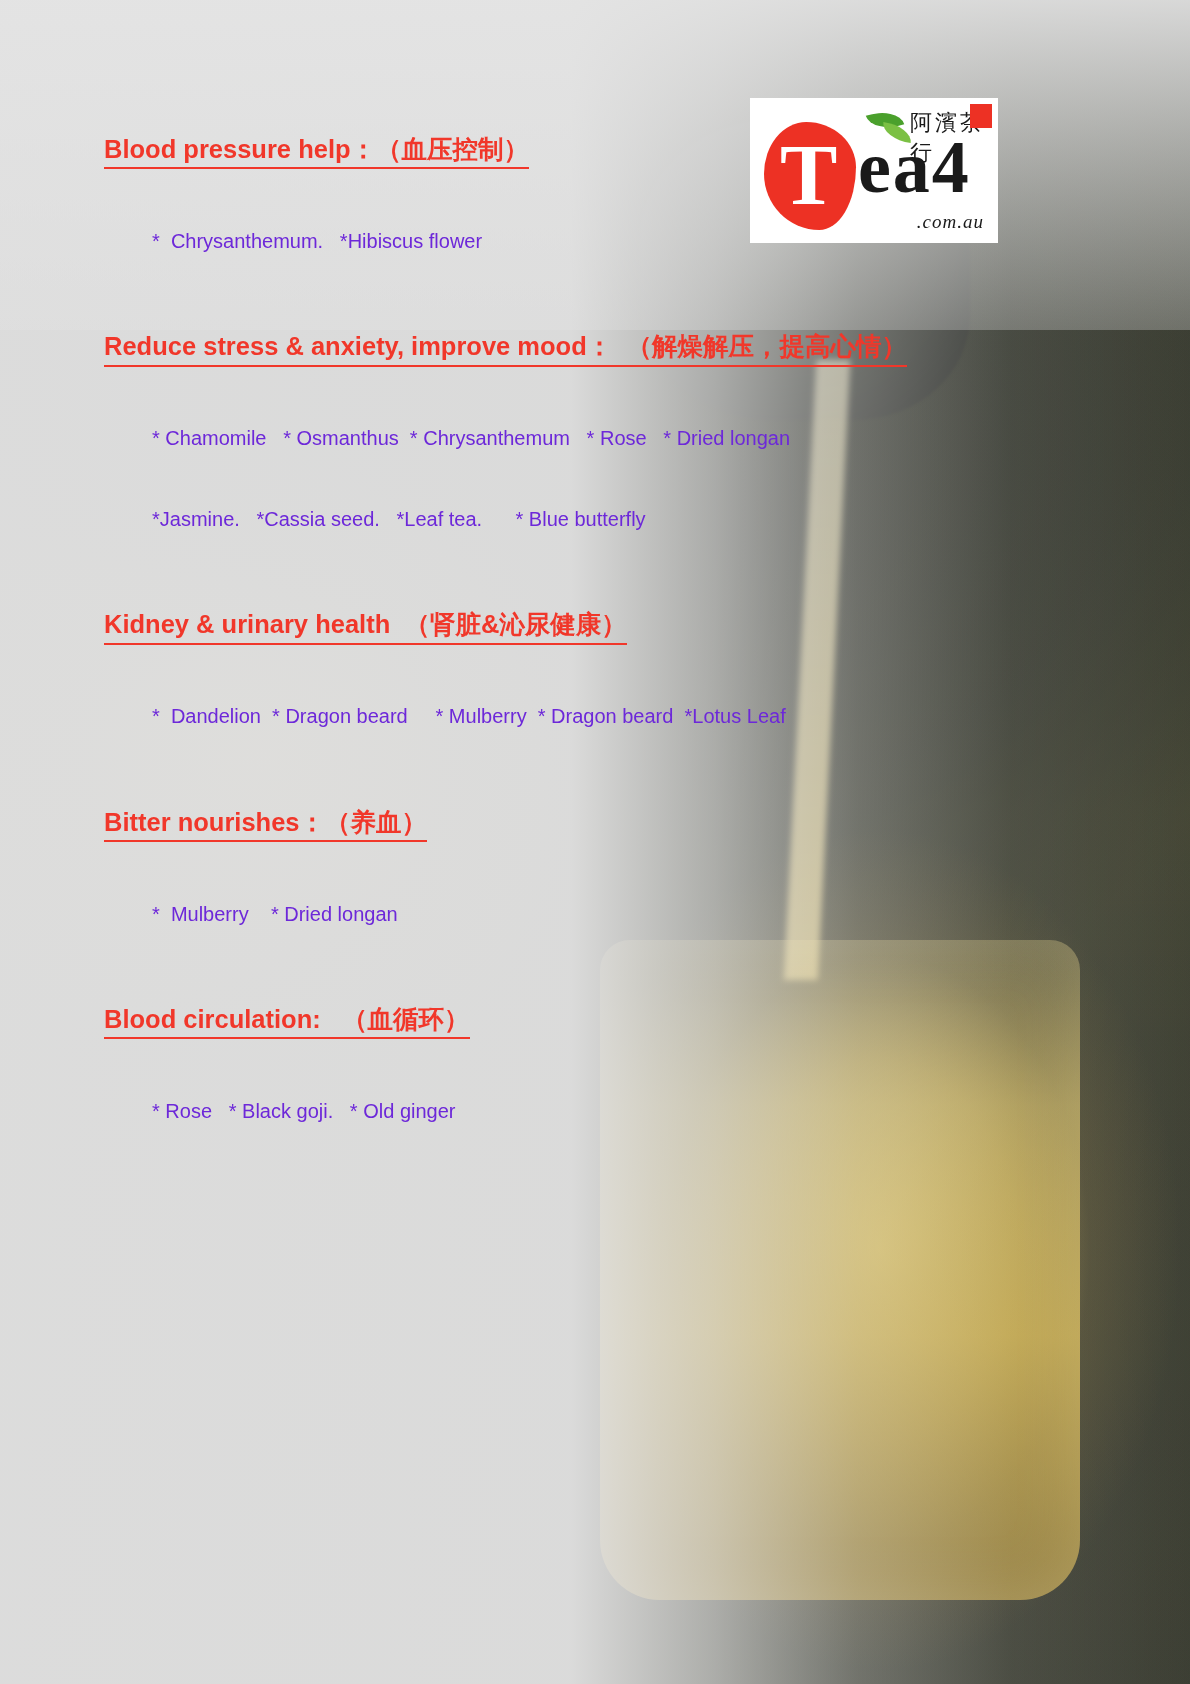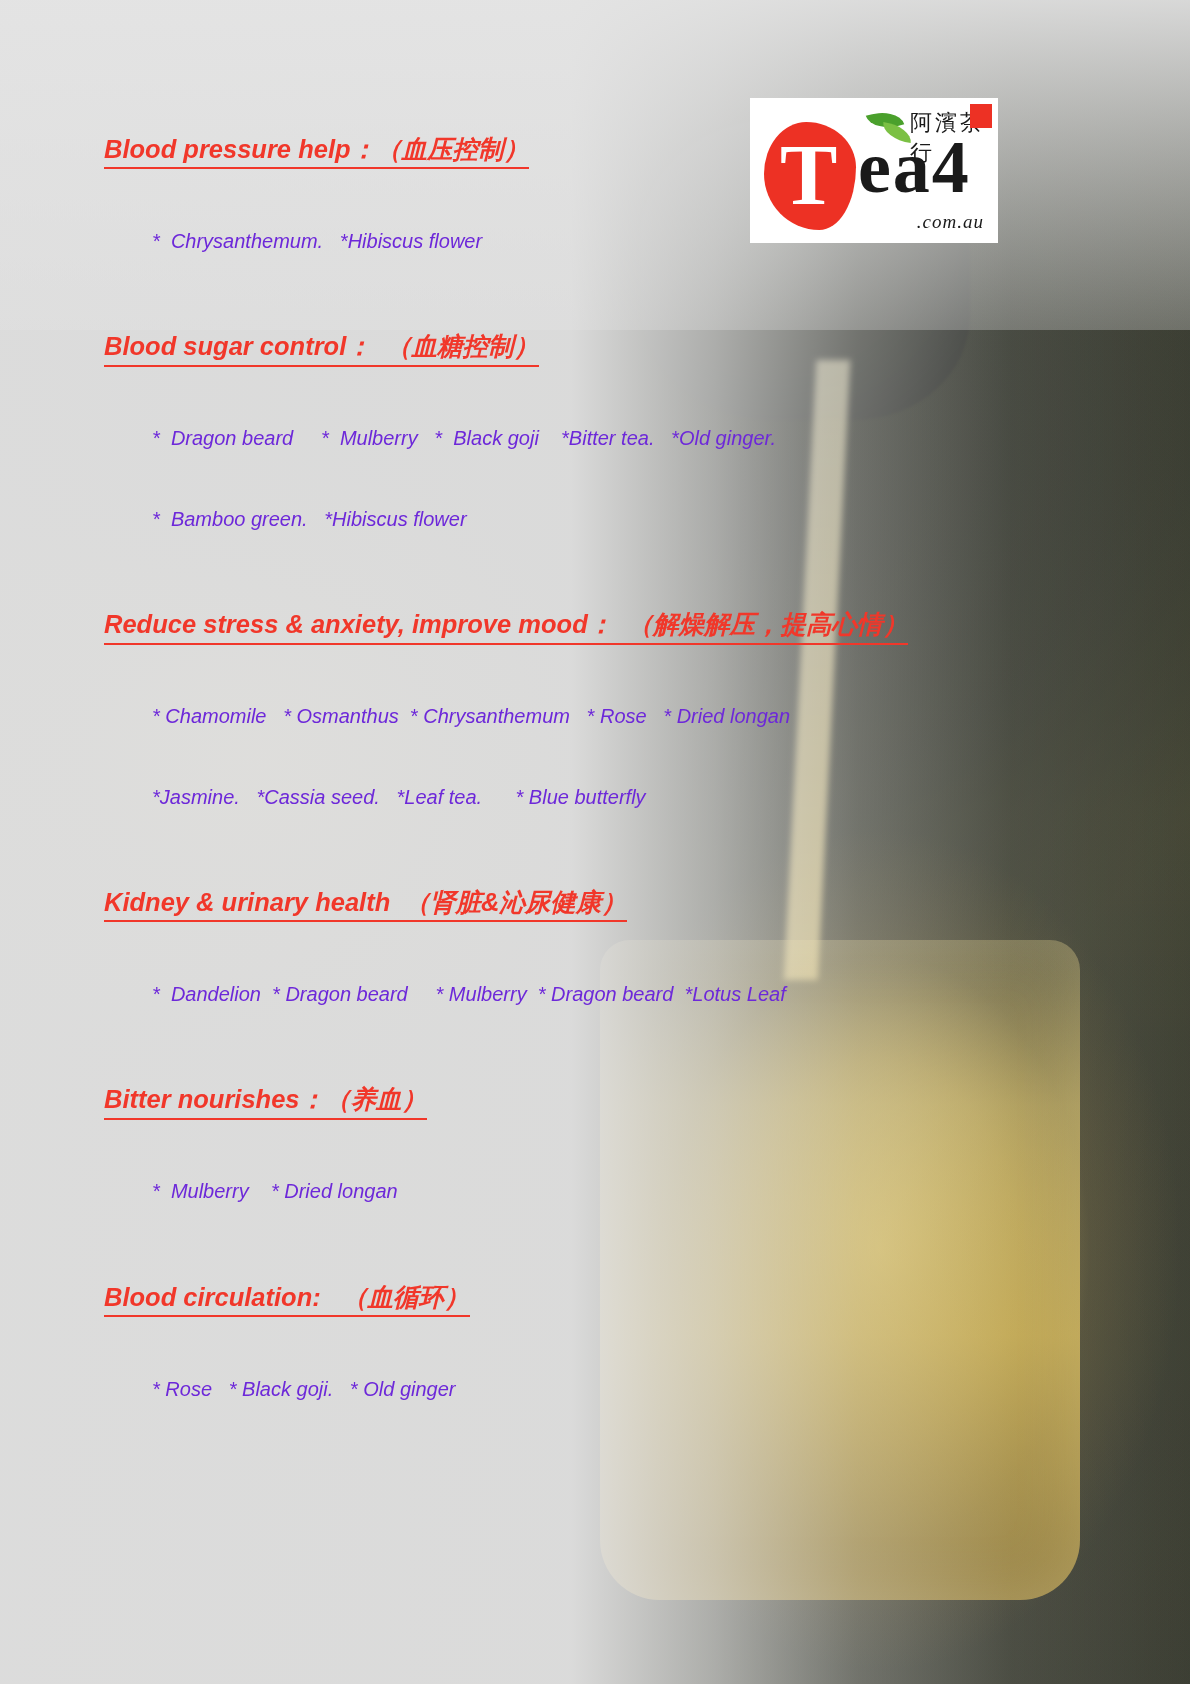--- a/index.html
+++ b/index.html
@@ -177,21 +177,20 @@
   
   .content {
     position: absolute;
     left: 104px;
     top: 132px;
     width: 940px;
     z-index: 4;
   }
   .section {
     margin-bottom: 21px;
-    font-style: italic;
   }
   .heading {
     display: inline-block;
     color: #f1372a;
     font-size: 25.5px;
     font-weight: bold;
     line-height: 1.35;
     border-bottom: 2px solid #f1372a;
     padding-bottom: 1px;
     margin-bottom: 5px;
@@ -235,27 +234,20 @@
 
   <div class="content">
 
     <div class="section">
       <div class="heading">Blood pressure help：（血压控制）</div>
       <div class="items">
         <div class="items-line">*  Chrysanthemum.   *Hibiscus flower</div>
       </div>
     </div>
 
-    <div class="section">
-      <div class="heading">Blood sugar control：  （血糖控制）</div>
-      <div class="items">
-        <div class="items-line">*  Dragon beard     *  Mulberry   *  Black goji    *Bitter tea.   *Old ginger.</div>
-        <div class="items-line">*  Bamboo green.   *Hibiscus flower</div>
-      </div>
-    </div>
 
     <div class="section">
       <div class="heading">Reduce stress &amp; anxiety, improve mood：  （解燥解压，提高心情）</div>
       <div class="items">
         <div class="items-line">* Chamomile   * Osmanthus  * Chrysanthemum   * Rose   * Dried longan</div>
         <div class="items-line">*Jasmine.   *Cassia seed.   *Leaf tea.      * Blue butterfly</div>
       </div>
     </div>
 
     <div class="section">

